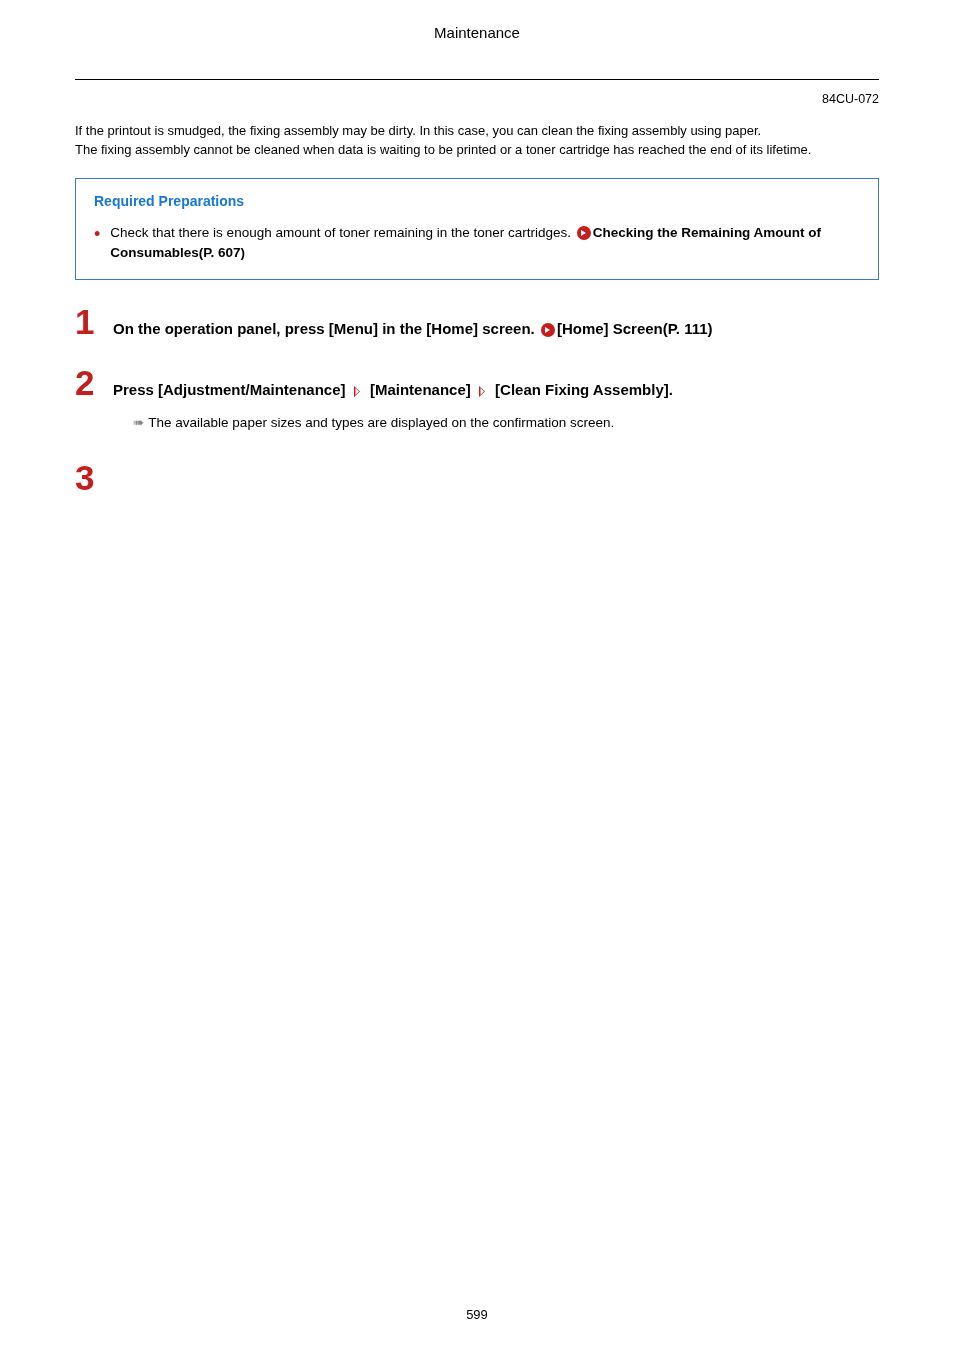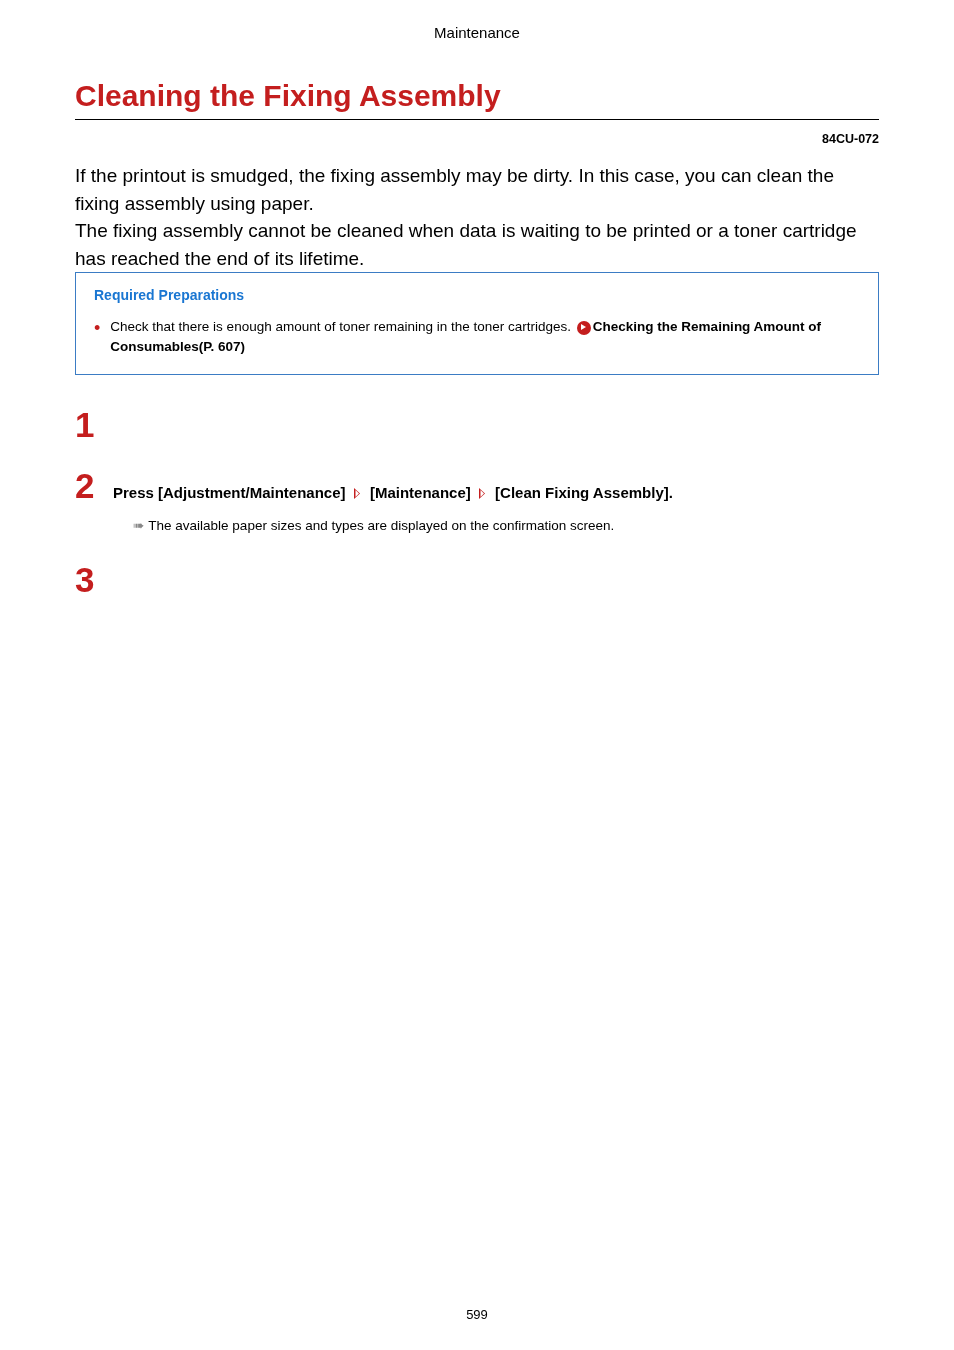--- a/index.html
+++ b/index.html
@@ -30,30 +30,30 @@
       margin-bottom: 6px;
     }
     .title-underline {
       border-bottom: 1px solid #000;
       margin-bottom: 12px;
     }
     .doc-code {
       text-align: right;
       font-size: 12.5px;
       margin-bottom: 16px;
-      font-weight: bold;
     }
     .intro-text {
-      font-size: 19px;
+      font-size: 13px;
       line-height: 1.45;
+      margin-bottom: 18px;
     }
     .prep-box {
       border: 1px solid #3b7cc4;
       padding: 14px 18px 16px 18px;
-      margin-bottom: 32px;
+      margin-bottom: 24px;
     }
     .prep-title {
       color: #1976d2;
       font-weight: bold;
       font-size: 14px;
       margin-bottom: 14px;
     }
     .bullet-line {
       display: flex;
       align-items: flex-start;
@@ -140,41 +140,44 @@
       text-align: center;
       font-size: 13px;
     }
   </style>
 </head>
 <body>
 
 <div class="page-container">
   <div class="header-label">Maintenance</div>
 
-  <h1 class="main-title">Cleaning the Fixing Assembly</h1>
   <div class="title-underline"></div>
   <div class="doc-code">84CU-072</div>
 
   <div class="intro-text" style="white-space: pre-line;">If the printout is smudged, the fixing assembly may be dirty. In this case, you can clean the fixing assembly using paper.
 The fixing assembly cannot be cleaned when data is waiting to be printed or a toner cartridge has reached the end of its lifetime.</div>
 
   <div class="prep-box">
     <div class="prep-title">Required Preparations</div>
     <div class="bullet-line">
       <span class="red-bullet">•</span>
       <span>
         <span>Check that there is enough amount of toner remaining in the toner cartridges. </span>
         <span class="link-icon"></span><span class="bold-text">Checking the Remaining Amount of Consumables(P. 607)</span>
       </span>
     </div>
   </div>
 
   <div class="step-block">
     <div class="step-row">
       <div class="step-number">1</div>
+      <div class="step-text">
+        <span>On the operation panel, press [Menu] in the [Home] screen. </span>
+        <span class="link-icon"></span><span>[Home] Screen(P. 111)</span>
+      </div>
     </div>
   </div>
 
   <div class="step-block">
     <div class="step-row">
       <div class="step-number">2</div>
       <div class="step-text">
         <span>Press [Adjustment/Maintenance] </span><span class="tri-sep">
             <svg viewBox="0 0 8 11">
               <polygon points="0,0 6,5.5 0,11" fill="#c41e1e"></polygon>

